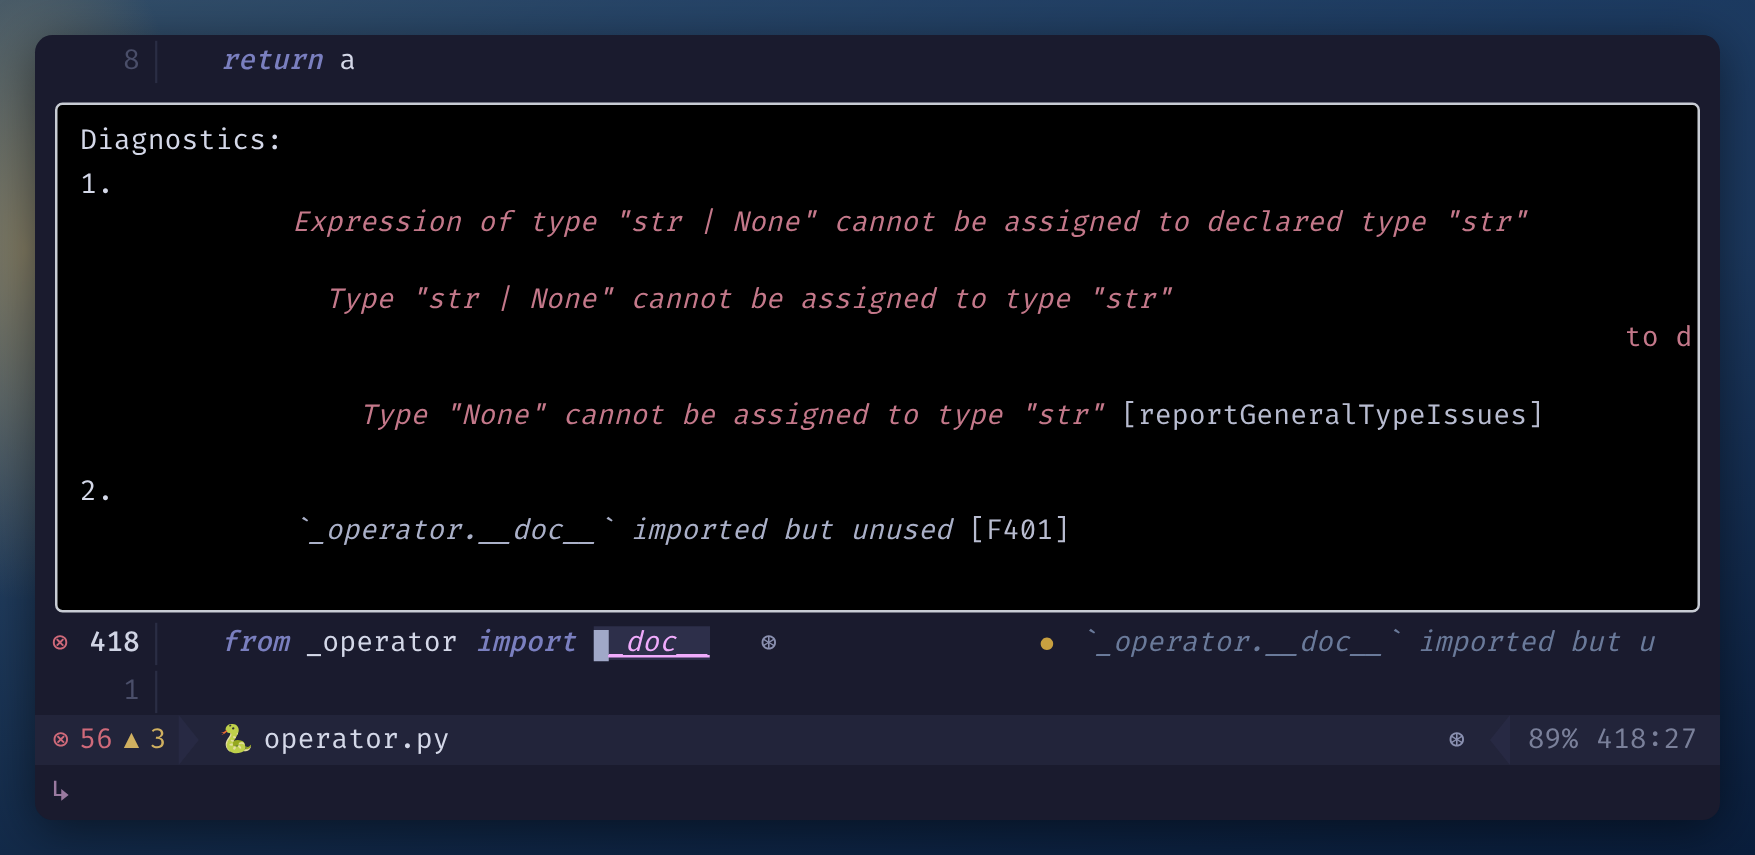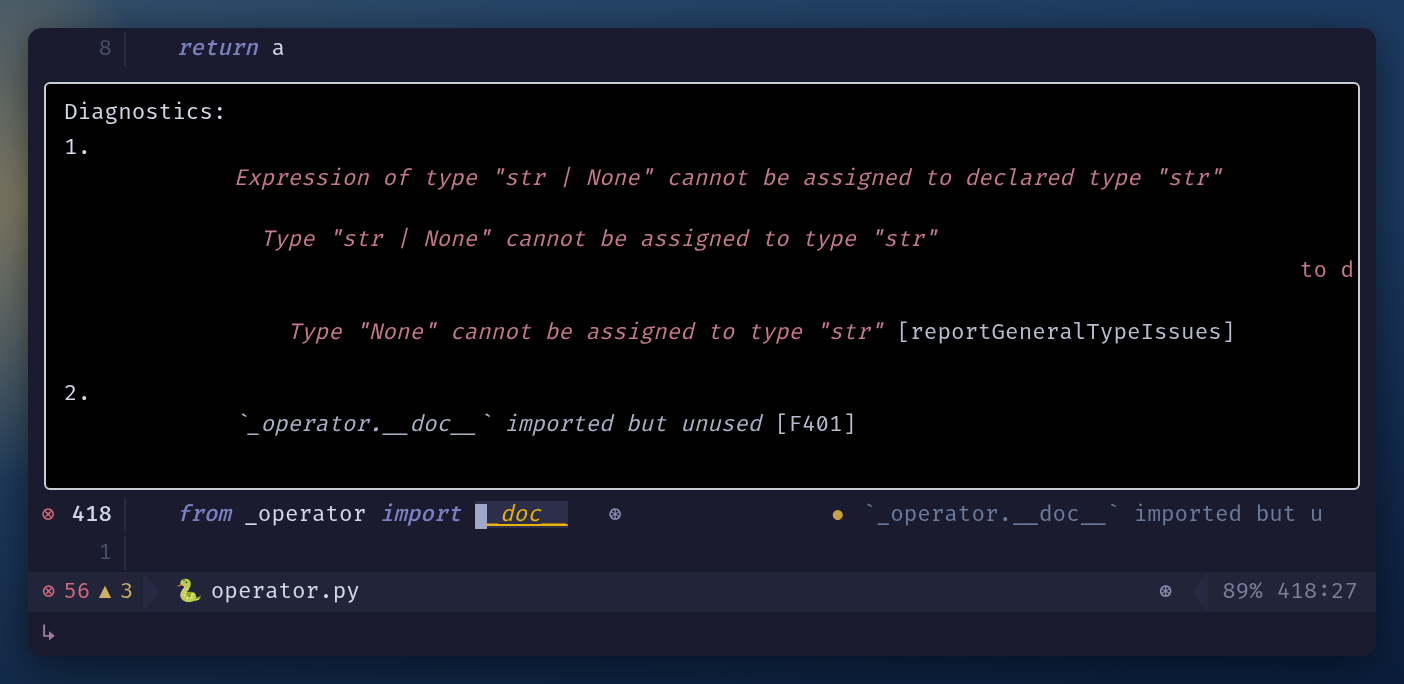--- a/index.html
+++ b/index.html
@@ -64,21 +64,21 @@
   .sep {
     width: 14px;
     text-align: center;
     color: #2a2d44;
     flex: 0 0 14px;
   }
   .code { flex: 1; padding-left: 4px; position: relative; }
 
   .kw   { color: #7a7fbf; font-style: italic; font-weight: 500; }
   .ident{ color: #d4d8e8; }
-  .comment { color: #eab308; font-style: italic; margin-top: 13px; }
+  .comment { color: #f0abfc; font-style: italic; margin-top: 13px; }
   .hl { background: #2d2f4a; }
   .underline { text-decoration: underline; text-underline-offset: 3px; }
 
   .cursor {
     display: inline-block;
     width: 12px;
     background: #a0a8c8;
     height: 1.1em;
     vertical-align: text-bottom;
     margin-bottom: -1px;
@@ -106,21 +106,21 @@
 
   .inline-diag {
     position: absolute;
     left: 700px;
     top: 0;
     display: flex;
     align-items: center;
     gap: 20px;
   }
   .dot { color: #c8a040; font-size: 18px; }
-  .inline-diag-text { color: #6a7a9a; }
+  .inline-diag-text { color: #6a7a9a; font-style: italic; }
 
   .overflow-hint {
     position: absolute;
     right: 4px;
     color: #c4788a;
   }
 
   .statusline {
     display: flex;
     align-items: center;

